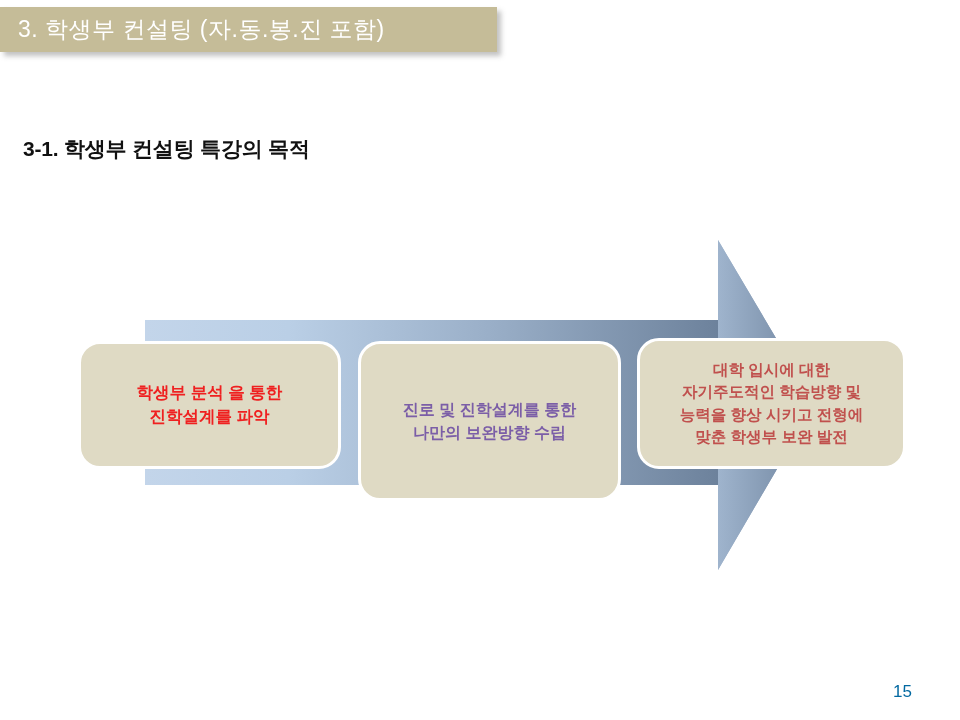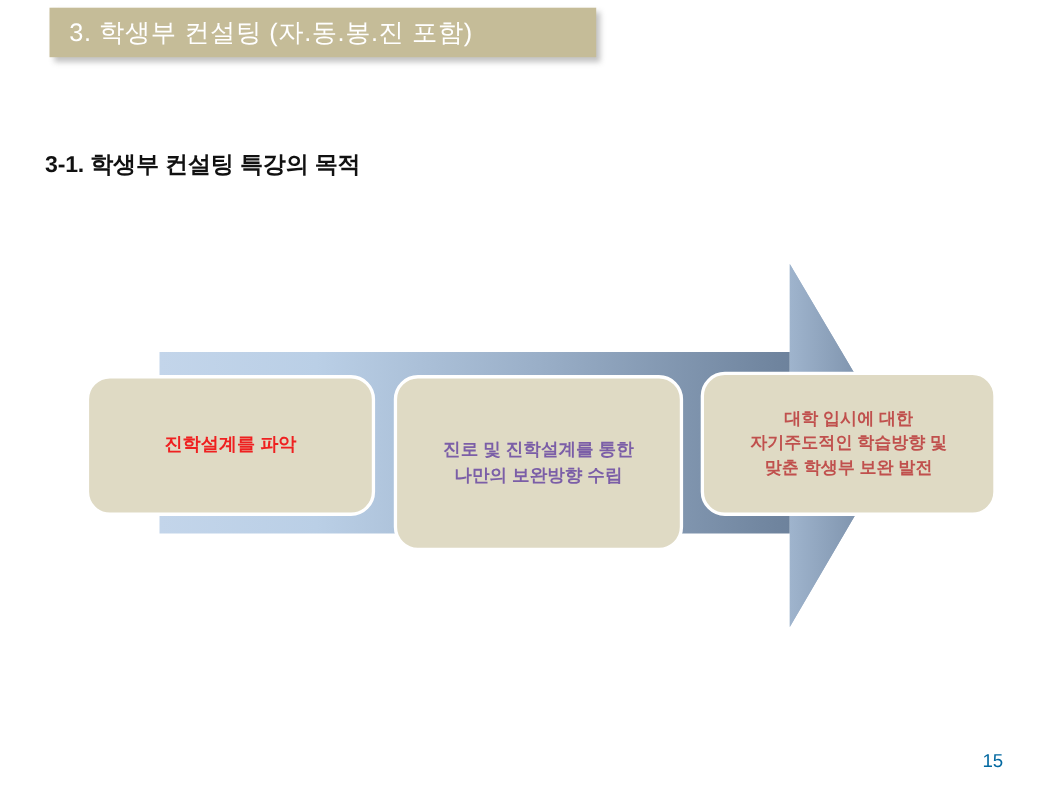--- a/index.html
+++ b/index.html
@@ -19,35 +19,34 @@
   #title-banner {
     position: absolute;
     left: 0;
     top: 7px;
     width: 497px;
     height: 45px;
     background: #c5bc98;
     box-shadow: 4px 4px 5px rgba(120,120,120,0.45);
     display: flex;
     align-items: center;
-    margin-left: 45px;
   }
   #title-banner-text {
     color: #ffffff;
     font-size: 23px;
     font-weight: 400;
     letter-spacing: 0.5px;
     padding-left: 18px;
     white-space: nowrap;
   }
 
   
   #subtitle {
     position: absolute;
-    left: 41px;
+    left: 23px;
     top: 135px;
     font-size: 21px;
     font-weight: bold;
     color: #111111;
     letter-spacing: -0.2px;
     white-space: nowrap;
   }
 
   
   #arrow-wrap {
@@ -140,27 +139,29 @@
 
     <polygon points="718,240 815,404 718,570" fill="url(#arrowGradHead)"></polygon>
     <polygon points="718,240 718,570 718,570" fill="none"></polygon>
 
     <polygon points="718,240 815,404 718,404" fill="url(#arrowGradHead)"></polygon>
     <polygon points="718,404 815,404 718,570" fill="url(#arrowGradHead)"></polygon>
   </svg>
 </div>
 
 <div class="process-box" id="process-box-1">
+  <span class="box-line">학생부 분석 을 통한</span>
   <span class="box-line">진학설계를 파악</span>
 </div>
 
 <div class="process-box" id="process-box-2">
   <span class="box-line">진로 및 진학설계를 통한</span>
   <span class="box-line">나만의 보완방향 수립</span>
 </div>
 
 <div class="process-box" id="process-box-3">
   <span class="box-line">대학 입시에 대한</span>
   <span class="box-line">자기주도적인 학습방향 및</span>
+  <span class="box-line">능력을 향상 시키고 전형에</span>
   <span class="box-line">맞춘 학생부 보완 발전</span>
 </div>
 
 <div id="page-number">15</div>
 
 </body></html>

